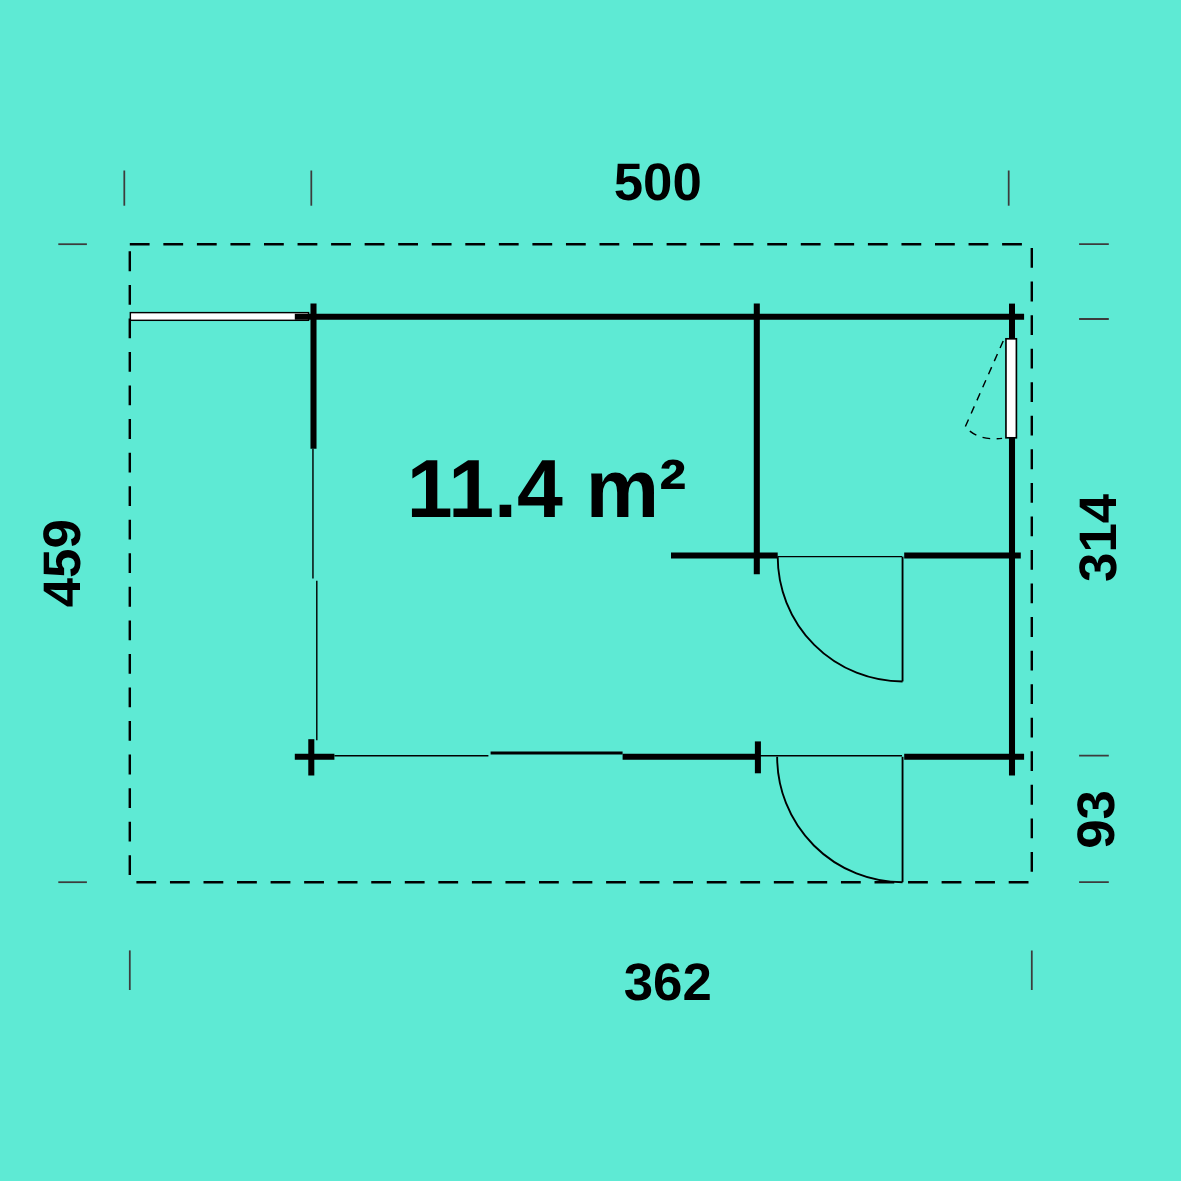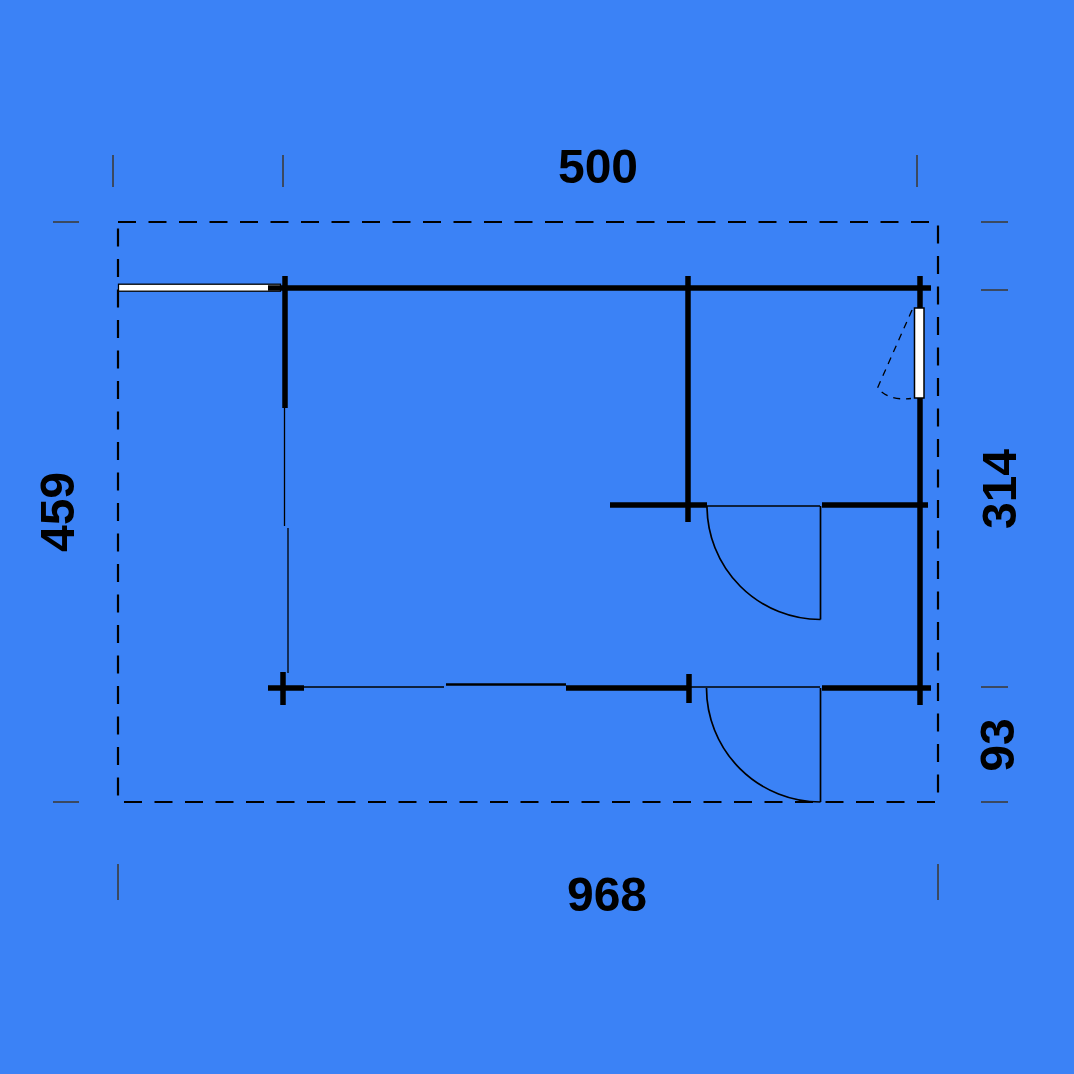--- a/index.html
+++ b/index.html
@@ -1,19 +1,19 @@
 <!DOCTYPE html>
 <html><head>
 <meta charset="utf-8">
 <style>
   html,body{margin:0;padding:0;background:#ffffff;}
   .canvas{
     position:relative;
     width:1074px;height:1074px;
-    background:#3b82f6;
+    background:#5eead4;
     font-family:"Liberation Sans", sans-serif;
     overflow:hidden;
   }
   .plan-svg{position:absolute;left:0;top:0;}
   .dim-label{
     position:absolute;
     transform:translate(-50%,-50%);
     font-size:48px;
     font-weight:600;
     color:#000;
@@ -90,23 +90,24 @@
     </g>
 
     <g>
       <rect x="914.5" y="308" width="9.5" height="90" fill="#fff" stroke="#000" stroke-width="1.5"></rect>
       <path d="M912 310 L877.5 388 Q889 401 911 398.5" fill="none" stroke="#000" stroke-width="1.3" stroke-dasharray="7 6"></path>
     </g>
   </svg>
 
   <div class="dim-label" style="left:598px; top:166px;">500</div>
 
-  <div class="dim-label" style="left:607px; top:894px;">968</div>
+  <div class="dim-label" style="left:607px; top:894px;">362</div>
 
   <div class="dim-label rot" style="left:57px; top:512px;">459</div>
 
   <div class="dim-label rot" style="left:999px; top:489px;">314</div>
 
   <div class="dim-label rot" style="left:997px; top:745px;">93</div>
 
+  <div class="room-label" style="left:497px; top:444px;">11.4 m²</div>
 
 
 </div>
 
 </body></html>

